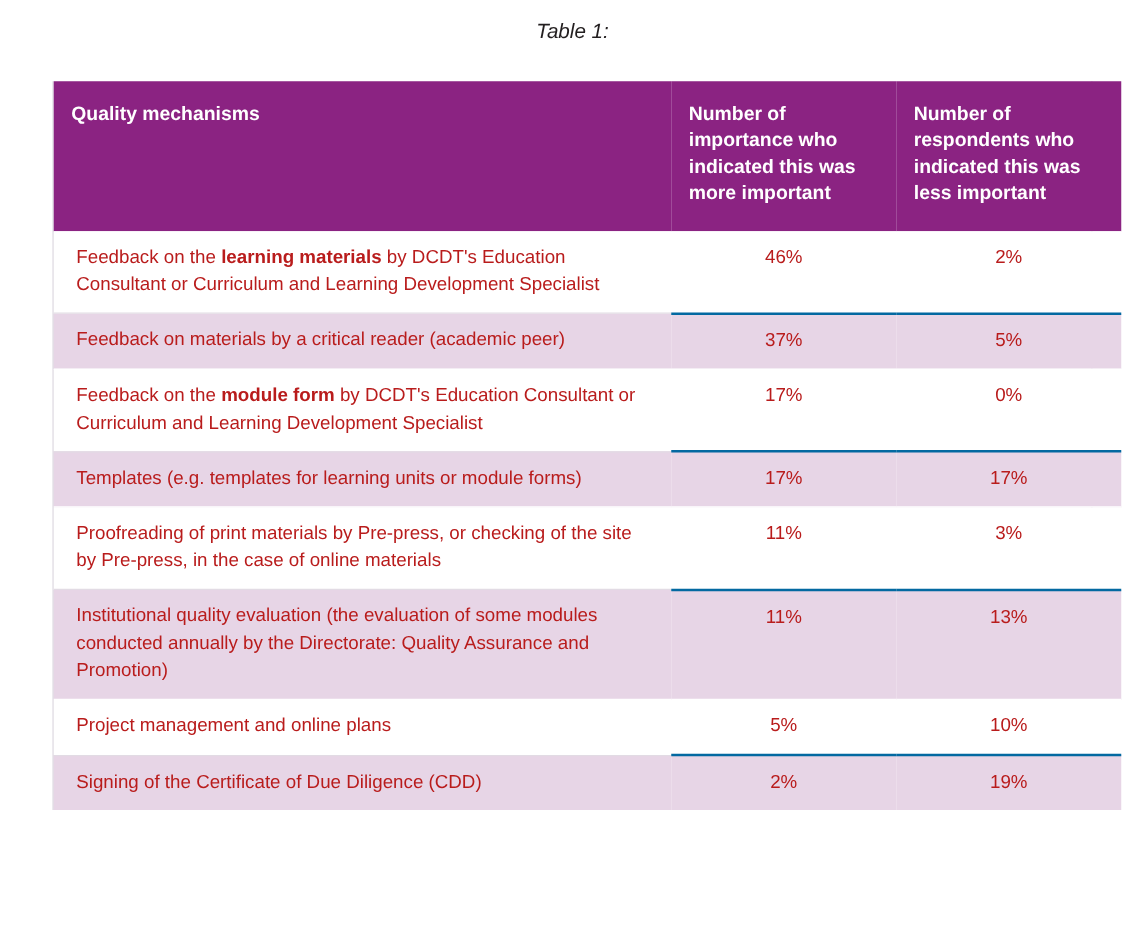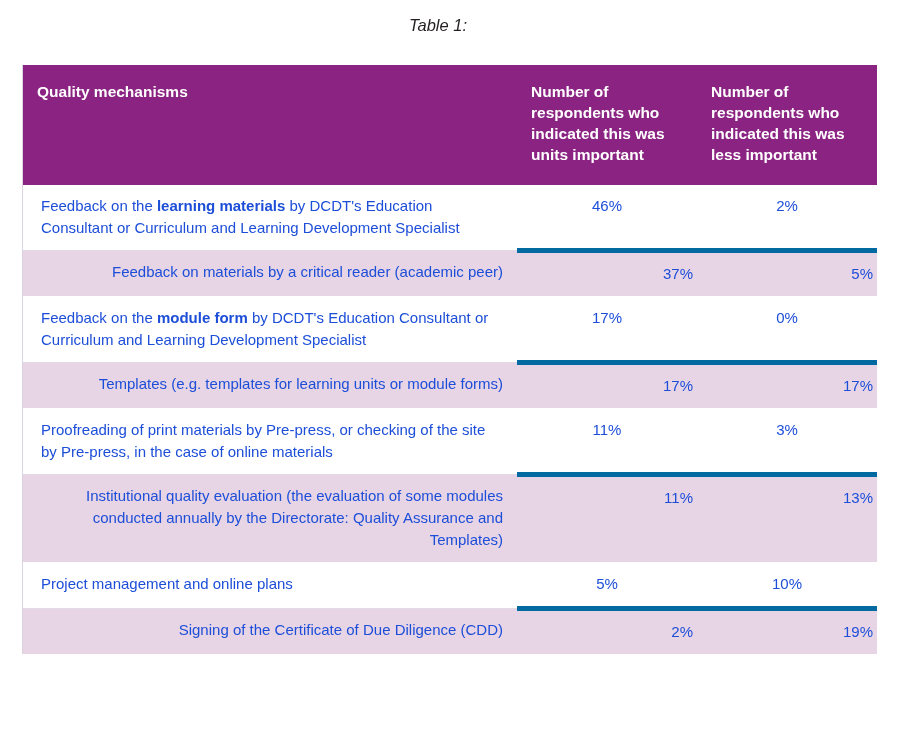--- a/index.html
+++ b/index.html
@@ -13,20 +13,21 @@
     font-family: "Liberation Sans", sans-serif;
     color: #231f20;
     overflow: hidden;
   }
   .page {
     position: relative;
     width: 876px;
     height: 751px;
     box-sizing: border-box;
     padding: 0;
+    margin-left: 20px;
   }
   .caption {
     text-align: center;
     font-style: italic;
     font-size: 16.5px;
     line-height: 27px;
     color: #231f20;
     padding-top: 12px;
   }
   .caption .cap-line {
@@ -63,42 +64,41 @@
   }
   thead th.head-num {
     padding-left: 14px;
   }
   tbody td {
     padding: 10px 14px 11px 18px;
     vertical-align: top;
     line-height: 22px;
     font-size: 15px;
     border: none;
-    color: #1d4ed8;
+    color: #b91c1c;
   }
   tbody td.num {
     text-align: center;
     padding-left: 4px;
     padding-right: 4px;
   }
   tbody tr.alt td {
     background: #e7d5e6;
   }
   tbody tr.plain td {
     background: #ffffff;
   }
   tbody tr.plain td:first-child {
     border-bottom: 1px solid #e2dbe4;
   }
   tbody tr.plain td {
-    border-bottom: 5px solid #0369a1;
+    border-bottom: 2px solid #0369a1;
   }
   tbody tr.alt td {
     border-bottom: 1px solid #ffffff;
-    text-align: right;
   }
   tbody tr:last-child td {
     border-bottom: none;
   }
   .bold-in {
     font-weight: bold;
   }
 </style>
 </head>
 <body>
@@ -112,21 +112,21 @@
   <div class="table-wrap">
     <table class="qtable">
       <colgroup>
         <col class="c1">
         <col class="c2">
         <col class="c3">
       </colgroup>
       <thead>
         <tr>
           <th class="head-mech">Quality mechanisms</th>
-          <th class="head-num">Number of respondents who indicated this was units important</th>
+          <th class="head-num">Number of importance who indicated this was more important</th>
           <th class="head-num">Number of respondents who indicated this was less important</th>
         </tr>
       </thead>
       <tbody>
           <tr class="plain">
             <td>Feedback on the <span class="bold-in">learning materials</span> by DCDT's Education Consultant or Curriculum and Learning Development Specialist</td>
             <td class="num">46%</td>
             <td class="num">2%</td>
           </tr>
           <tr class="alt">
@@ -143,21 +143,21 @@
             <td>Templates (e.g. templates for learning units or module forms)</td>
             <td class="num">17%</td>
             <td class="num">17%</td>
           </tr>
           <tr class="plain">
             <td>Proofreading of print materials by Pre-press, or checking of the site by Pre-press, in the case of online materials</td>
             <td class="num">11%</td>
             <td class="num">3%</td>
           </tr>
           <tr class="alt">
-            <td>Institutional quality evaluation (the evaluation of some modules conducted annually by the Directorate: Quality Assurance and Templates)</td>
+            <td>Institutional quality evaluation (the evaluation of some modules conducted annually by the Directorate: Quality Assurance and Promotion)</td>
             <td class="num">11%</td>
             <td class="num">13%</td>
           </tr>
           <tr class="plain">
             <td>Project management and online plans</td>
             <td class="num">5%</td>
             <td class="num">10%</td>
           </tr>
           <tr class="alt">
             <td>Signing of the Certificate of Due Diligence (CDD)</td>

